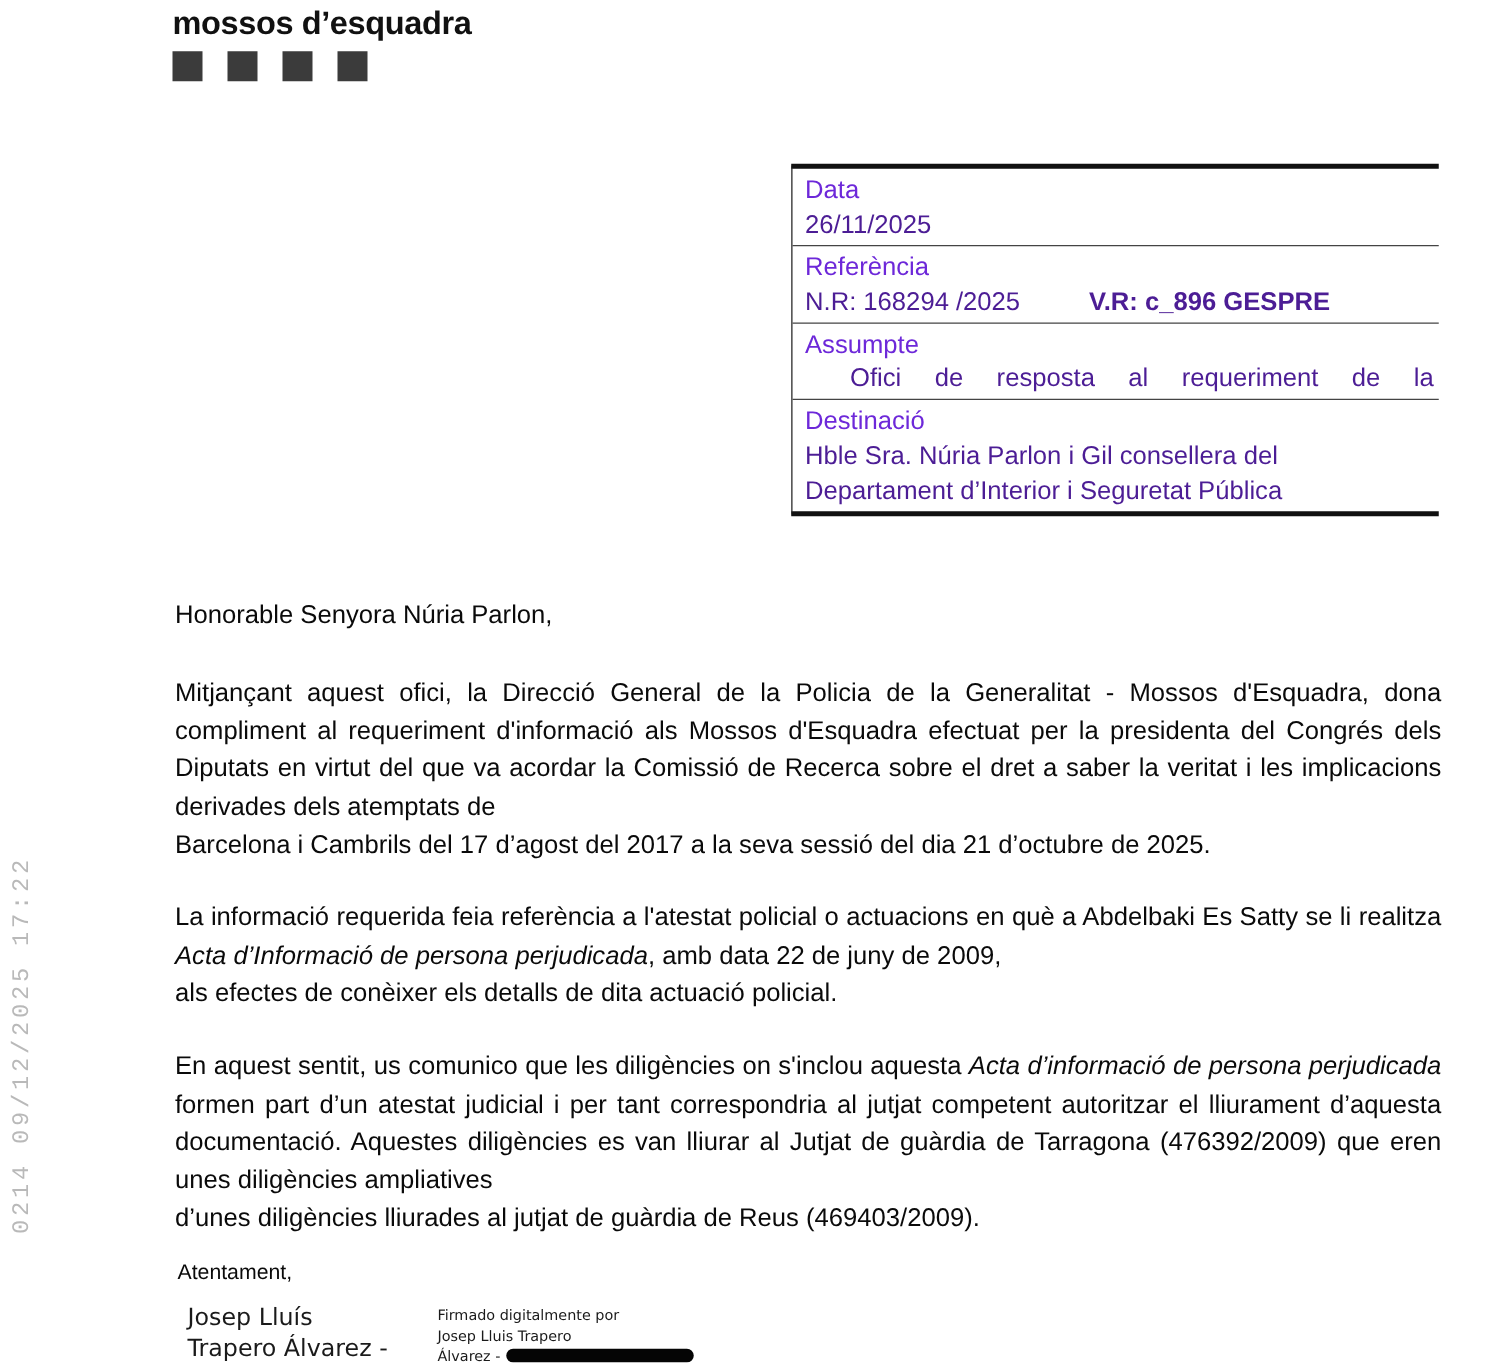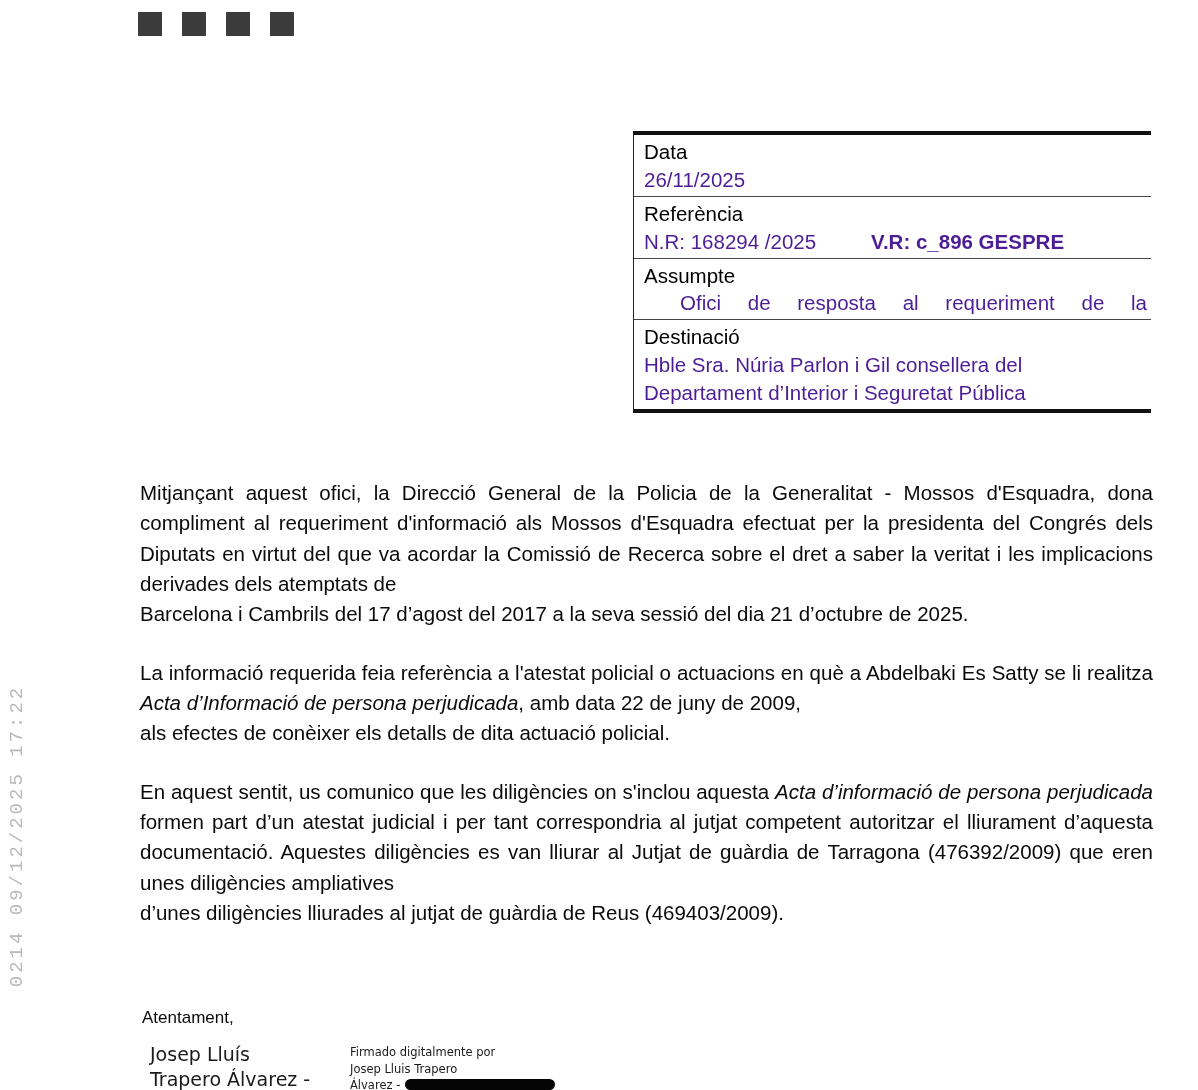--- a/index.html
+++ b/index.html
@@ -81,21 +81,21 @@
   .meta-row {
     border-bottom: 1.4px solid #444;
     padding: 3px 0 2px 10px;
   }
   .meta-row:last-child {
     border-bottom: none;
   }
   .meta-label {
     font-size: 20.5px;
     line-height: 1.36;
-    color: #000000;
+    color: #6d28d9;
   }
   .meta-value {
     font-size: 20.5px;
     line-height: 1.36;
     color: #4c1d95;
   }
   .meta-value.justify {
     text-align: justify;
     text-align-last: justify;
     padding-right: 4px;
@@ -175,20 +175,21 @@
   }
 </style>
 </head>
 <body>
 
 <div class="side-stamp">
   <div class="side-stamp-text">0214  09/12/2025 17:22</div>
 </div>
 
 <div class="logo-block">
+  <div class="logo-wordmark">mossos d’esquadra</div>
   <div class="logo-squares">
     <div class="logo-square"></div>
     <div class="logo-square"></div>
     <div class="logo-square"></div>
     <div class="logo-square"></div>
   </div>
 </div>
 
 <div class="meta-table">
 
@@ -213,20 +214,21 @@
   <div class="meta-row">
     <div class="meta-label">Destinació</div>
     <div class="meta-value">Hble Sra. Núria Parlon i Gil consellera del</div>
     <div class="meta-value">Departament d’Interior i Seguretat Pública</div>
   </div>
 
 </div>
 
 <div class="body-wrap">
 
+  <div class="salutation">Honorable Senyora Núria Parlon,</div>
 
   <div class="para">
     <span>Mitjançant aquest ofici, la Direcció General de la Policia de la Generalitat - Mossos d'Esquadra, dona compliment al requeriment d'informació als Mossos d'Esquadra efectuat per la presidenta del Congrés dels Diputats en virtut del que va acordar la Comissió de Recerca sobre el dret a saber la veritat i les implicacions derivades dels atemptats de</span>
     <span class="lastline" style="display:block;">Barcelona i Cambrils del 17 d’agost del 2017 a la seva sessió del dia 21 d’octubre de 2025.</span>
   </div>
 
   <div class="para">
     <span>La informació requerida feia referència a l'atestat policial o actuacions en què a Abdelbaki Es Satty se li realitza </span><em>Acta d’Informació de persona perjudicada</em><span>, amb data 22 de juny de 2009,</span>
     <span class="lastline" style="display:block;">als efectes de conèixer els detalls de dita actuació policial.</span>
   </div>

